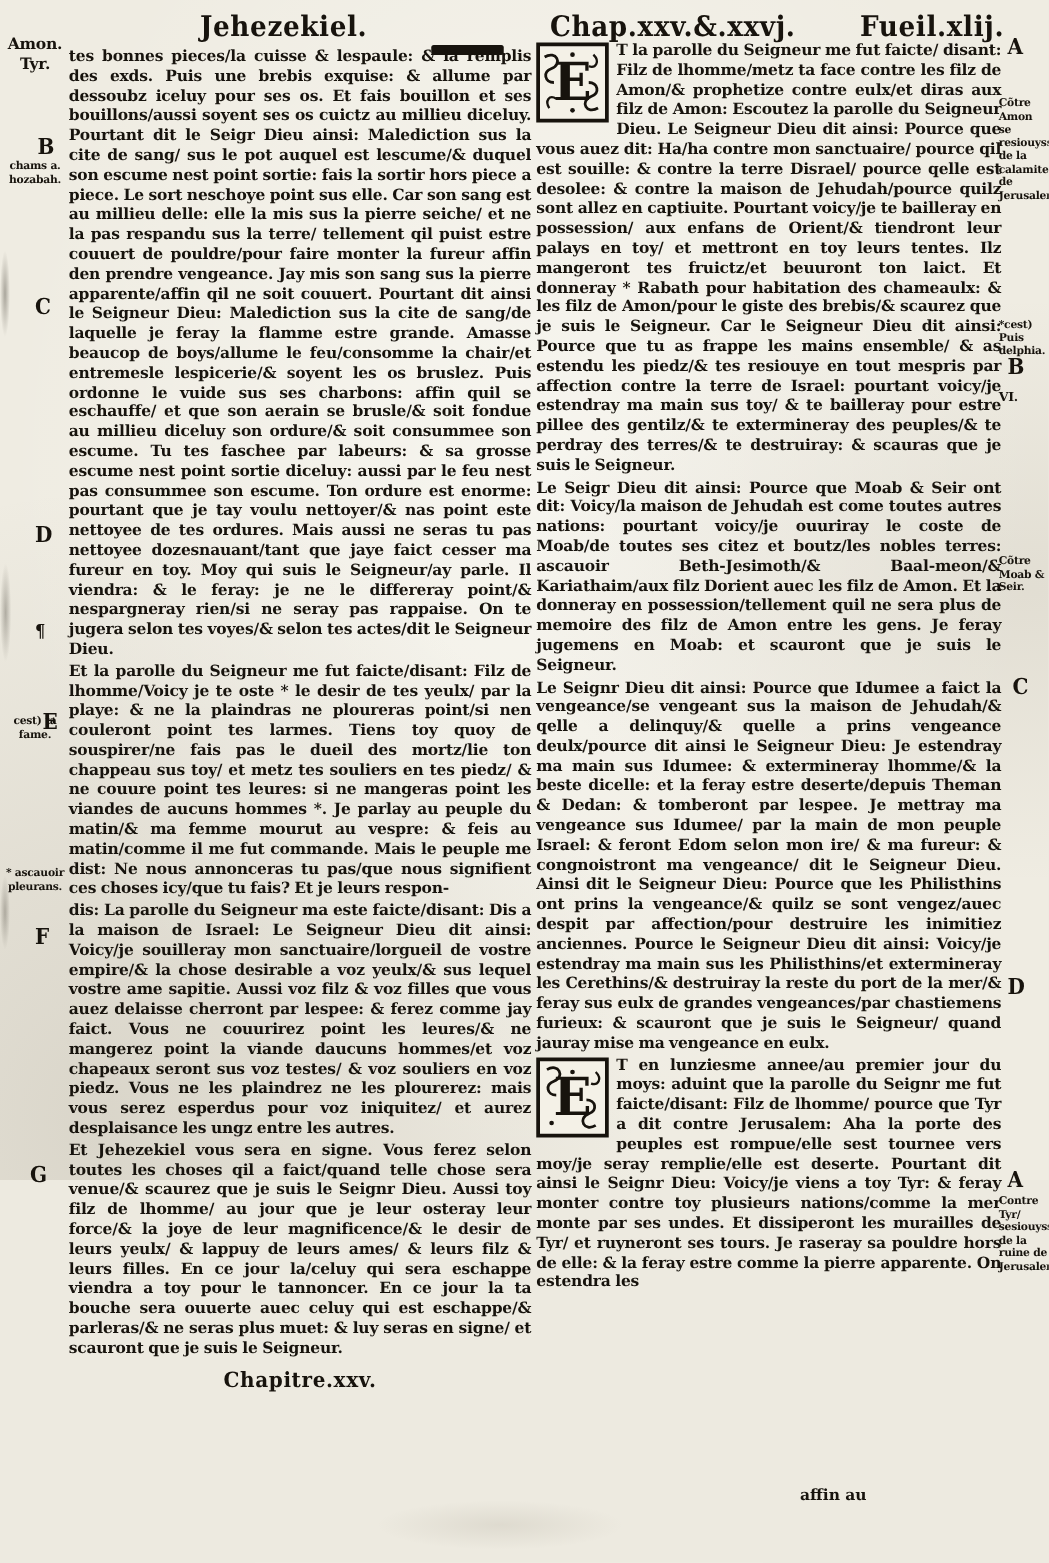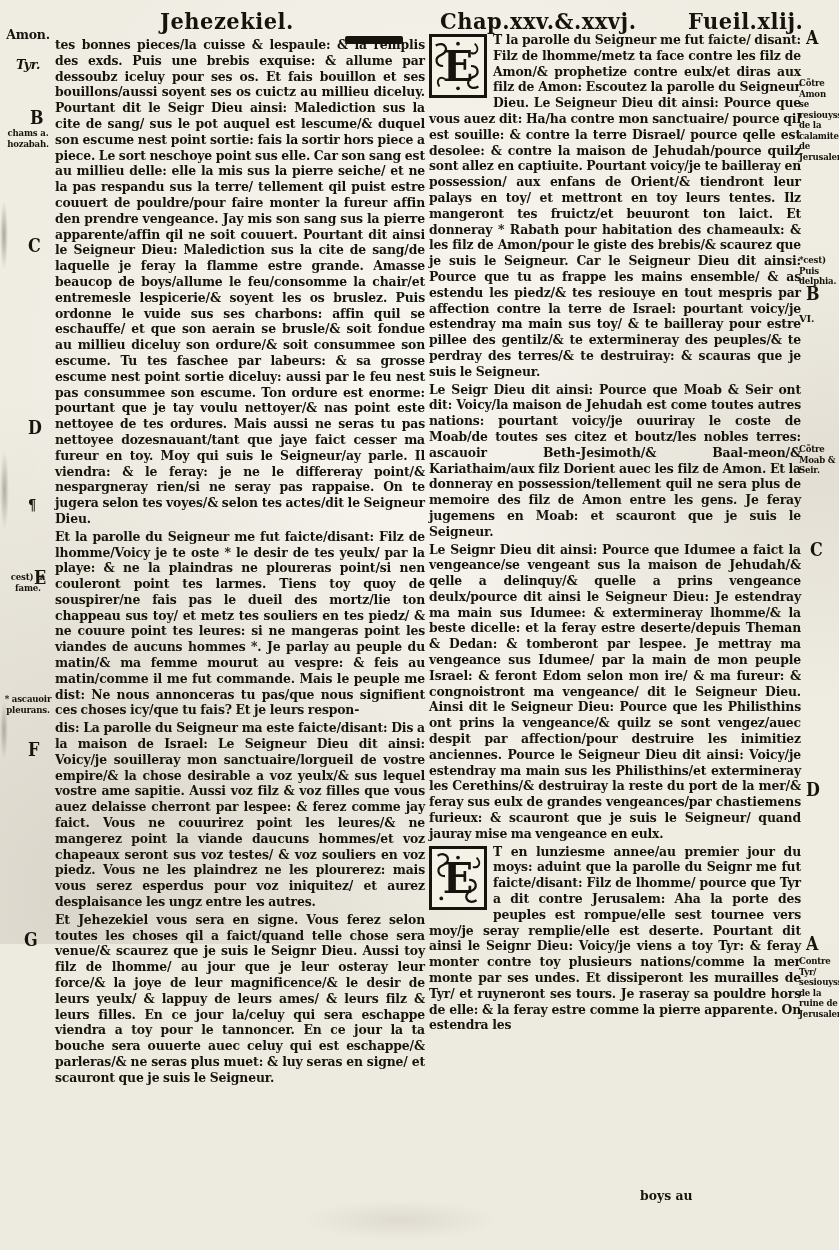--- a/index.html
+++ b/index.html
@@ -59,20 +59,21 @@
   <div class="hdr" id="hdr-chap">Chap.xxv.&amp;.xxvj.</div>
   <div class="hdr" id="hdr-folio">Fueil.xlij.</div>
 
   <div class="inkmark" style="left:345px;top:36px;width:58px;height:8px;"></div>
 
   <div class="col" id="col-left">
     <p>tes bonnes pieces/la cuisse &amp; lespaule: &amp; la remplis des exds. Puis une brebis exquise: &amp; allume par dessoubz iceluy pour ses os. Et fais bouillon et ses bouillons/aussi soyent ses os cuictz au millieu diceluy. Pourtant dit le Seigr Dieu ainsi: Malediction sus la cite de sang/ sus le pot auquel est lescume/&amp; duquel son escume nest point sortie: fais la sortir hors piece a piece. Le sort neschoye point sus elle. Car son sang est au millieu delle: elle la mis sus la pierre seiche/ et ne la pas respandu sus la terre/ tellement qil puist estre couuert de pouldre/pour faire monter la fureur affin den prendre vengeance. Jay mis son sang sus la pierre apparente/affin qil ne soit couuert. Pourtant dit ainsi le Seigneur Dieu: Malediction sus la cite de sang/de laquelle je feray la flamme estre grande. Amasse beaucop de boys/allume le feu/consomme la chair/et entremesle lespicerie/&amp; soyent les os bruslez. Puis ordonne le vuide sus ses charbons: affin quil se eschauffe/ et que son aerain se brusle/&amp; soit fondue au millieu diceluy son ordure/&amp; soit consummee son escume. Tu tes faschee par labeurs: &amp; sa grosse escume nest point sortie diceluy: aussi par le feu nest pas consummee son escume. Ton ordure est enorme: pourtant que je tay voulu nettoyer/&amp; nas point este nettoyee de tes ordures. Mais aussi ne seras tu pas nettoyee dozesnauant/tant que jaye faict cesser ma fureur en toy. Moy qui suis le Seigneur/ay parle. Il viendra: &amp; le feray: je ne le differeray point/&amp; nespargneray rien/si ne seray pas rappaise. On te jugera selon tes voyes/&amp; selon tes actes/dit le Seigneur Dieu.</p>
     <p>Et la parolle du Seigneur me fut faicte/disant: Filz de lhomme/Voicy je te oste * le desir de tes yeulx/ par la playe: &amp; ne la plaindras ne ploureras point/si nen couleront point tes larmes. Tiens toy quoy de souspirer/ne fais pas le dueil des mortz/lie ton chappeau sus toy/ et metz tes souliers en tes piedz/ &amp; ne couure point tes leures: si ne mangeras point les viandes de aucuns hommes *. Je parlay au peuple du matin/&amp; ma femme mourut au vespre: &amp; feis au matin/comme il me fut commande. Mais le peuple me dist: Ne nous annonceras tu pas/que nous signifient ces choses icy/que tu fais?    Et je leurs respon-</p>
     <p>dis: La parolle du Seigneur ma este faicte/disant: Dis a la maison de Israel: Le Seigneur Dieu dit ainsi: Voicy/je souilleray mon sanctuaire/lorgueil de vostre empire/&amp; la chose desirable a voz yeulx/&amp; sus lequel vostre ame sapitie. Aussi voz filz &amp; voz filles que vous auez delaisse cherront par lespee: &amp; ferez comme jay faict. Vous ne couurirez point les leures/&amp; ne mangerez point la viande daucuns hommes/et voz chapeaux seront sus voz testes/ &amp; voz souliers en voz piedz. Vous ne les plaindrez ne les plourerez: mais vous serez esperdus pour voz iniquitez/ et aurez desplaisance les ungz entre les autres.</p>
     <p>Et Jehezekiel vous sera en signe. Vous ferez selon toutes les choses qil a faict/quand telle chose sera venue/&amp; scaurez que je suis le Seignr Dieu. Aussi toy filz de lhomme/ au jour que je leur osteray leur force/&amp; la joye de leur magnificence/&amp; le desir de leurs yeulx/ &amp; lappuy de leurs ames/ &amp; leurs filz &amp; leurs filles. En ce jour la/celuy qui sera eschappe viendra a toy pour le tannoncer. En ce jour la ta bouche sera ouuerte auec celuy qui est eschappe/&amp; parleras/&amp; ne seras plus muet: &amp; luy seras en signe/ et scauront que je suis le Seigneur.</p>
+    <div class="chap-head">Chapitre.xxv.</div>
   </div>
 
   <div class="col" id="col-right">
     <p>
       <span class="initial">
         <svg viewBox="0 0 56 60">
           <path d="M4 8 C14 2, 20 14, 10 18 C2 21, 4 30, 12 30" fill="none" stroke="#17130d" stroke-width="2.4"></path>
           <path d="M50 52 C40 58, 34 46, 44 42 C52 39, 50 30, 42 30" fill="none" stroke="#17130d" stroke-width="2.4"></path>
           <path d="M46 6 C52 12, 48 18, 42 16" fill="none" stroke="#17130d" stroke-width="2"></path>
           <path d="M8 52 C4 46, 8 40, 14 44" fill="none" stroke="#17130d" stroke-width="2"></path>
@@ -93,24 +94,24 @@
           <path d="M48 8 C54 14, 50 20, 44 18" fill="none" stroke="#17130d" stroke-width="2"></path>
           <circle cx="28" cy="8" r="2" fill="#17130d"></circle>
             <circle cx="10" cy="52" r="2" fill="#17130d"></circle>
         </svg>
         <span class="letter">E</span>
       </span>
       <span>T en lunziesme annee/au premier jour du moys: aduint que la parolle du Seignr me fut faicte/disant: Filz de lhomme/ pource que Tyr a dit contre Jerusalem: Aha la porte des peuples est rompue/elle sest tournee vers moy/je seray remplie/elle est deserte. Pourtant dit ainsi le Seignr Dieu: Voicy/je viens a toy Tyr: &amp; feray monter contre toy plusieurs nations/comme la mer monte par ses undes. Et dissiperont les murailles de Tyr/ et ruyneront ses tours. Je raseray sa pouldre hors de elle: &amp; la feray estre comme la pierre apparente. On estendra les</span>
     </p>
   </div>
 
-  <div class="catchword">boys au</div>
+  <div class="catchword">affin au</div>
 
   <div class="mnote lm runhead" style="top:28px;">Amon.</div>
-  <div class="mnote lm runhead" style="top:58px;font-style:italic;">Tyr.</div>
+  <div class="mnote lm runhead" style="top:44px;">Tyr.</div>
   <div class="mletter" style="left:30px;top:108px;">B</div>
   <div class="mnote lm" style="top:128px;">chams a. hozabah.</div>
   <div class="mletter" style="left:28px;top:236px;">C</div>
   <div class="mletter" style="left:28px;top:418px;">D</div>
   <div class="mletter" style="left:28px;top:498px;font-size:13px;">¶</div>
   <div class="mletter" style="left:34px;top:568px;">E</div>
   <div class="mnote lm" style="top:572px;">cest) ta fame.</div>
   <div class="mnote lm" style="top:694px;">* ascauoir pleurans.</div>
   <div class="mletter" style="left:28px;top:740px;">F</div>
   <div class="mletter" style="left:24px;top:930px;">G</div>

